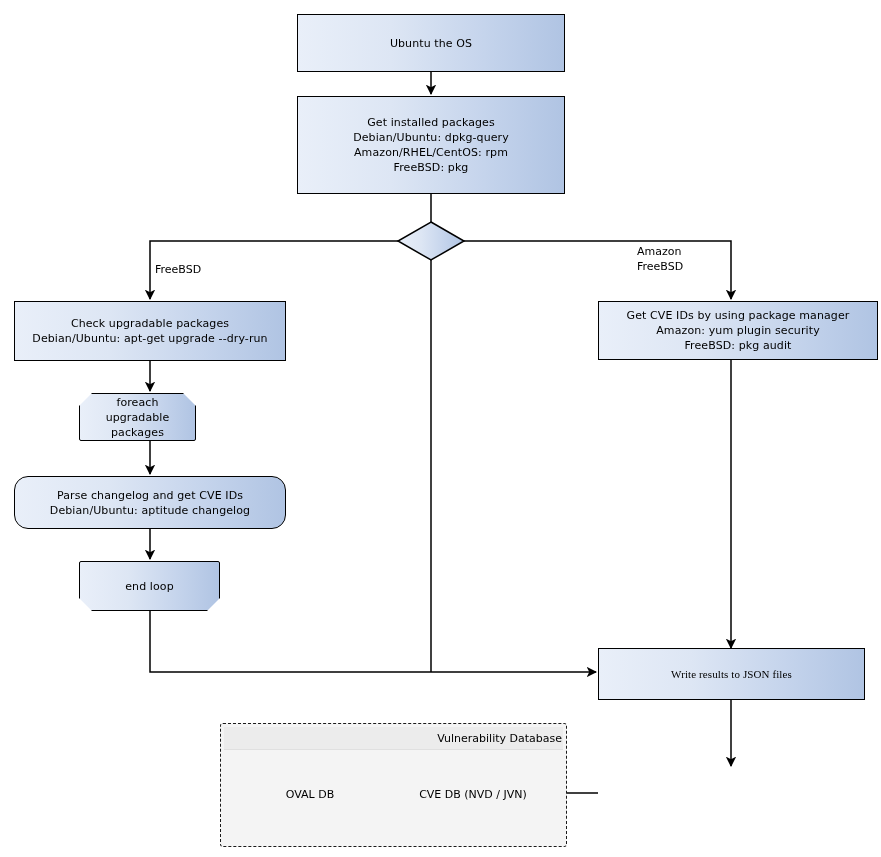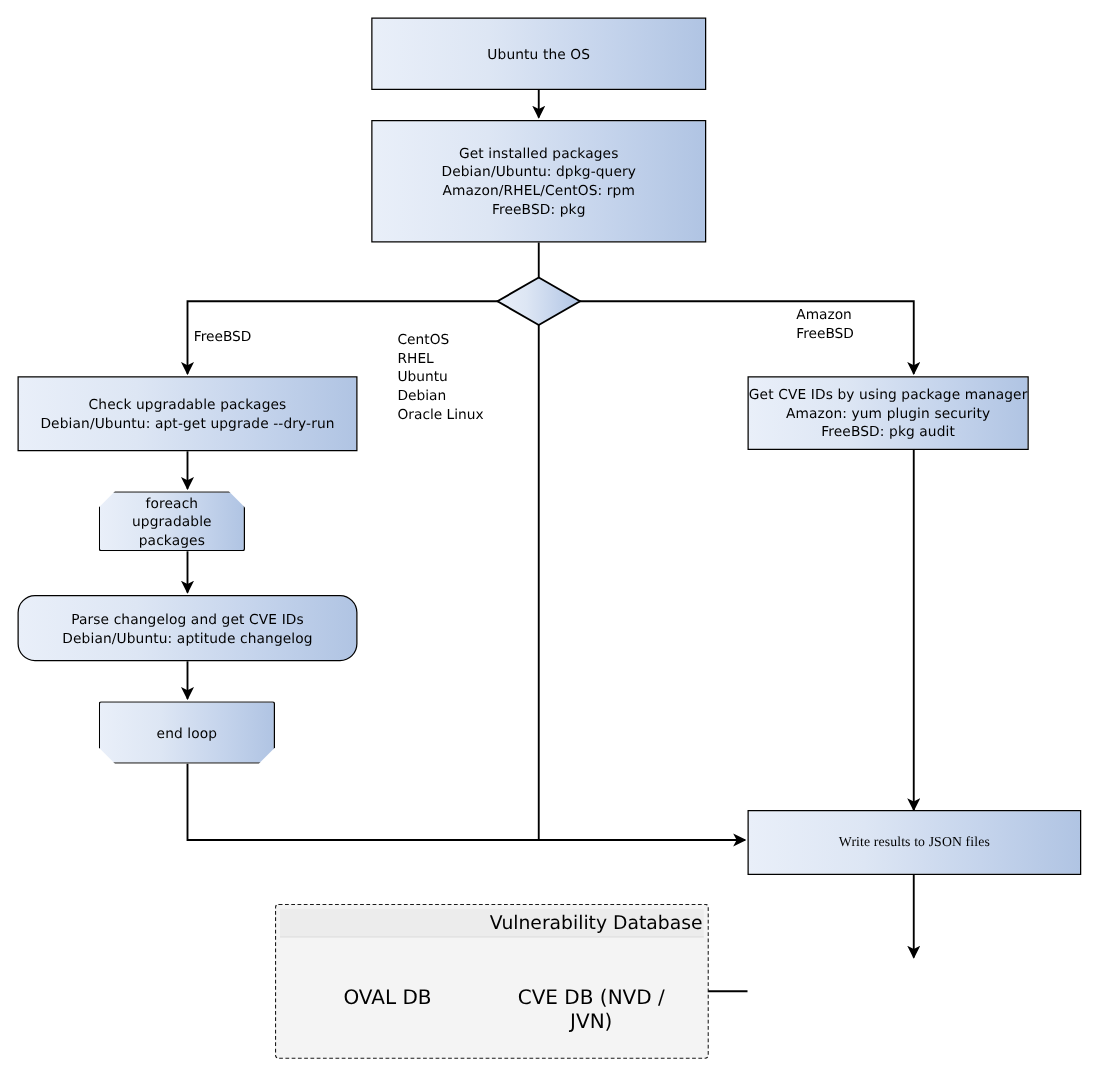--- a/index.html
+++ b/index.html
@@ -73,32 +73,32 @@
     z-index: 1;
   }
   .group-title-band {
     position: absolute;
     box-sizing: border-box;
     background: #ececec;
     border-bottom: 1px solid #e0e0e0;
     display: flex;
     align-items: center;
     justify-content: flex-end;
-    font-size: 15px;
+    font-size: 11px;
     color: #000000;
     padding-right: 1px;
     overflow: hidden;
     z-index: 2;
   }
   .cyl-label {
     position: absolute;
     left: 0;
     width: 100%;
     text-align: center;
-    font-size: 16px;
+    font-size: 11px;
     color: #000000;
     z-index: 4;
   }
 </style>
 </head>
 <body>
 
 <div id="canvas">
 
   <svg class="layer" viewBox="0 0 881 857">
@@ -184,38 +184,33 @@
 
   <div class="node proc" style="left:14px; top:476px; width:272px; height:53px;border-radius:14px;">
     <span>Parse changelog and get  CVE IDs
 Debian/Ubuntu: aptitude changelog</span>
   </div>
 
   <div class="node loopbot" style="left:79px; top:561px; width:141px; height:50px;">
     <span>end loop</span>
   </div>
 
-  <div class="node proc" style="left:598px; top:301px; width:225px; height:59px;">
+  <div class="node proc" style="left:598px; top:301px; width:280px; height:59px;">
     <span>Get CVE IDs by using package manager
 Amazon: yum plugin security
 FreeBSD: pkg audit</span>
   </div>
 
   <div class="node proc" style="left:598px; top:648px; width:267px; height:52px;font-family:Liberation Serif, serif;">
     <span>Write results to JSON files</span>
   </div>
 
 
   <div class="edge-label" style="left:155px; top:262px; width:110px;">FreeBSD</div>
 
-  <div class="edge-label" style="left:318px; top:264px; width:115px;">CentOS
-RHEL
-Ubuntu
-Debian
-Oracle Linux</div>
 
   <div class="edge-label" style="left:637px; top:244px; width:110px;">Amazon
 FreeBSD</div>
 
   <div class="group-box" style="left:220px; top:723px; width:347px; height:124px;"></div>
 
   <div class="group-title-band" style="left:224px; top:727px; width:339px; height:23px;">Vulnerability Database</div>
 
   <div class="cyl-label" style="left:235px; top:788px; width:150px;">OVAL DB</div>
 

